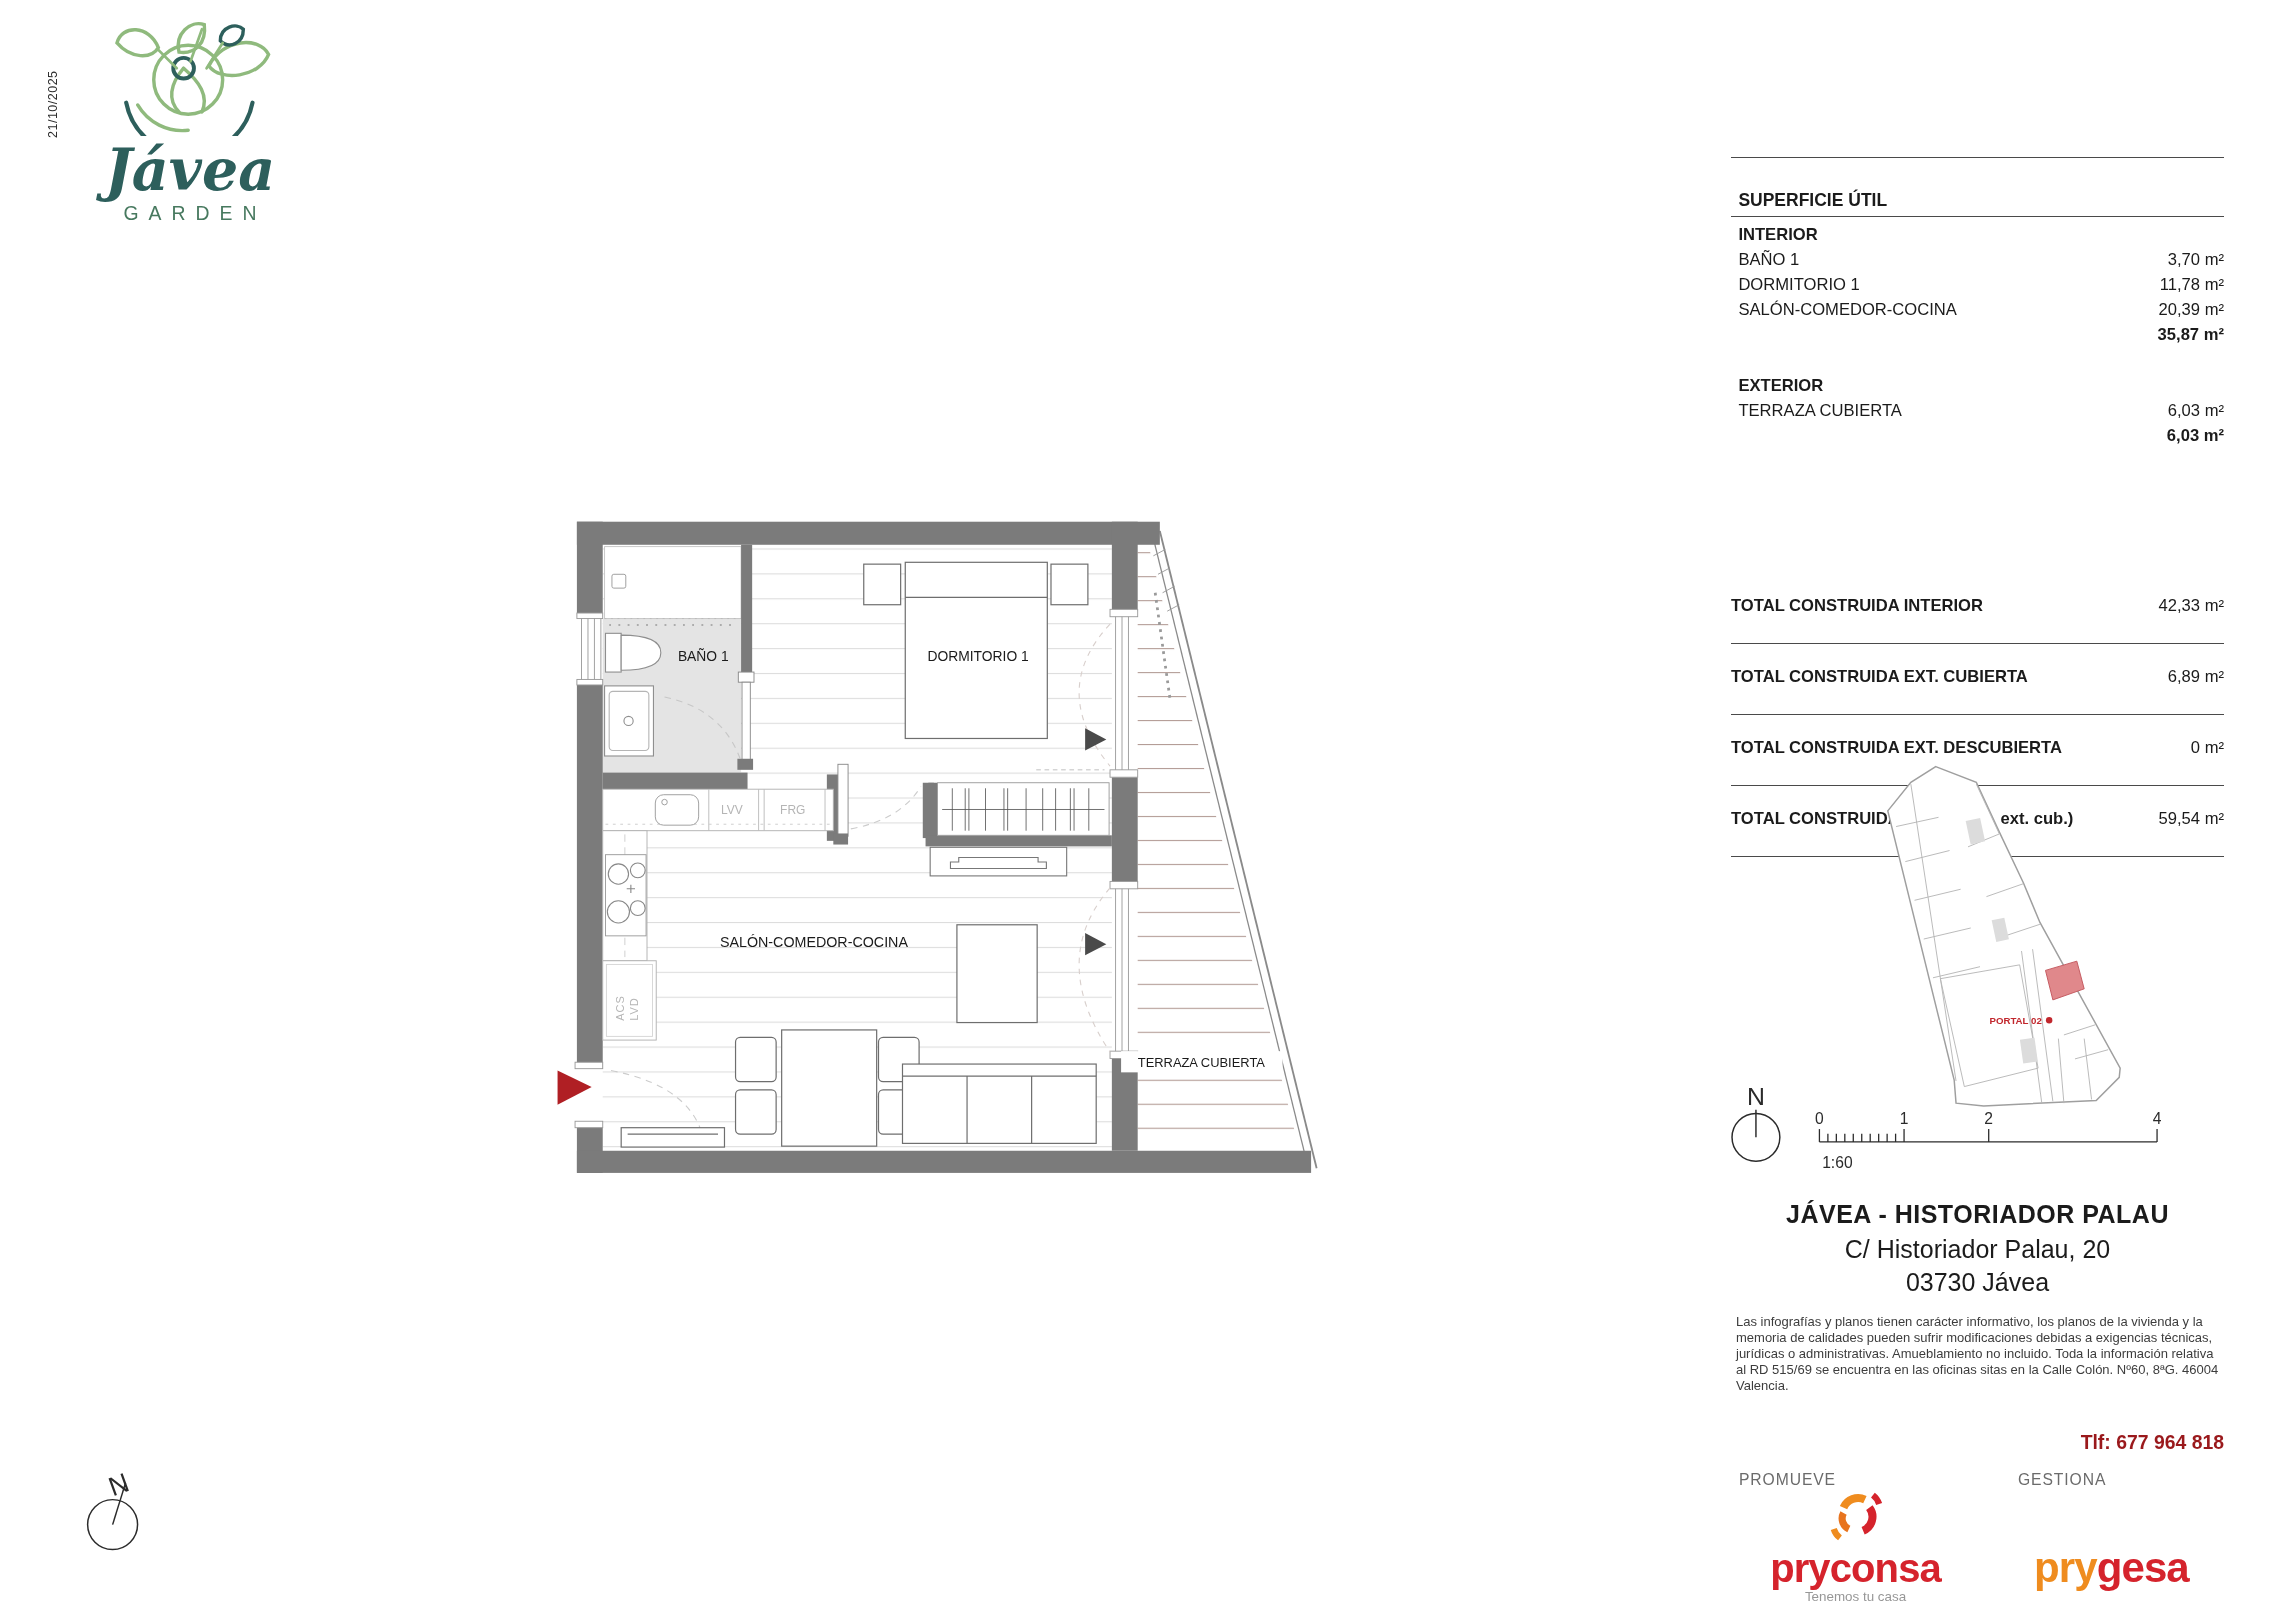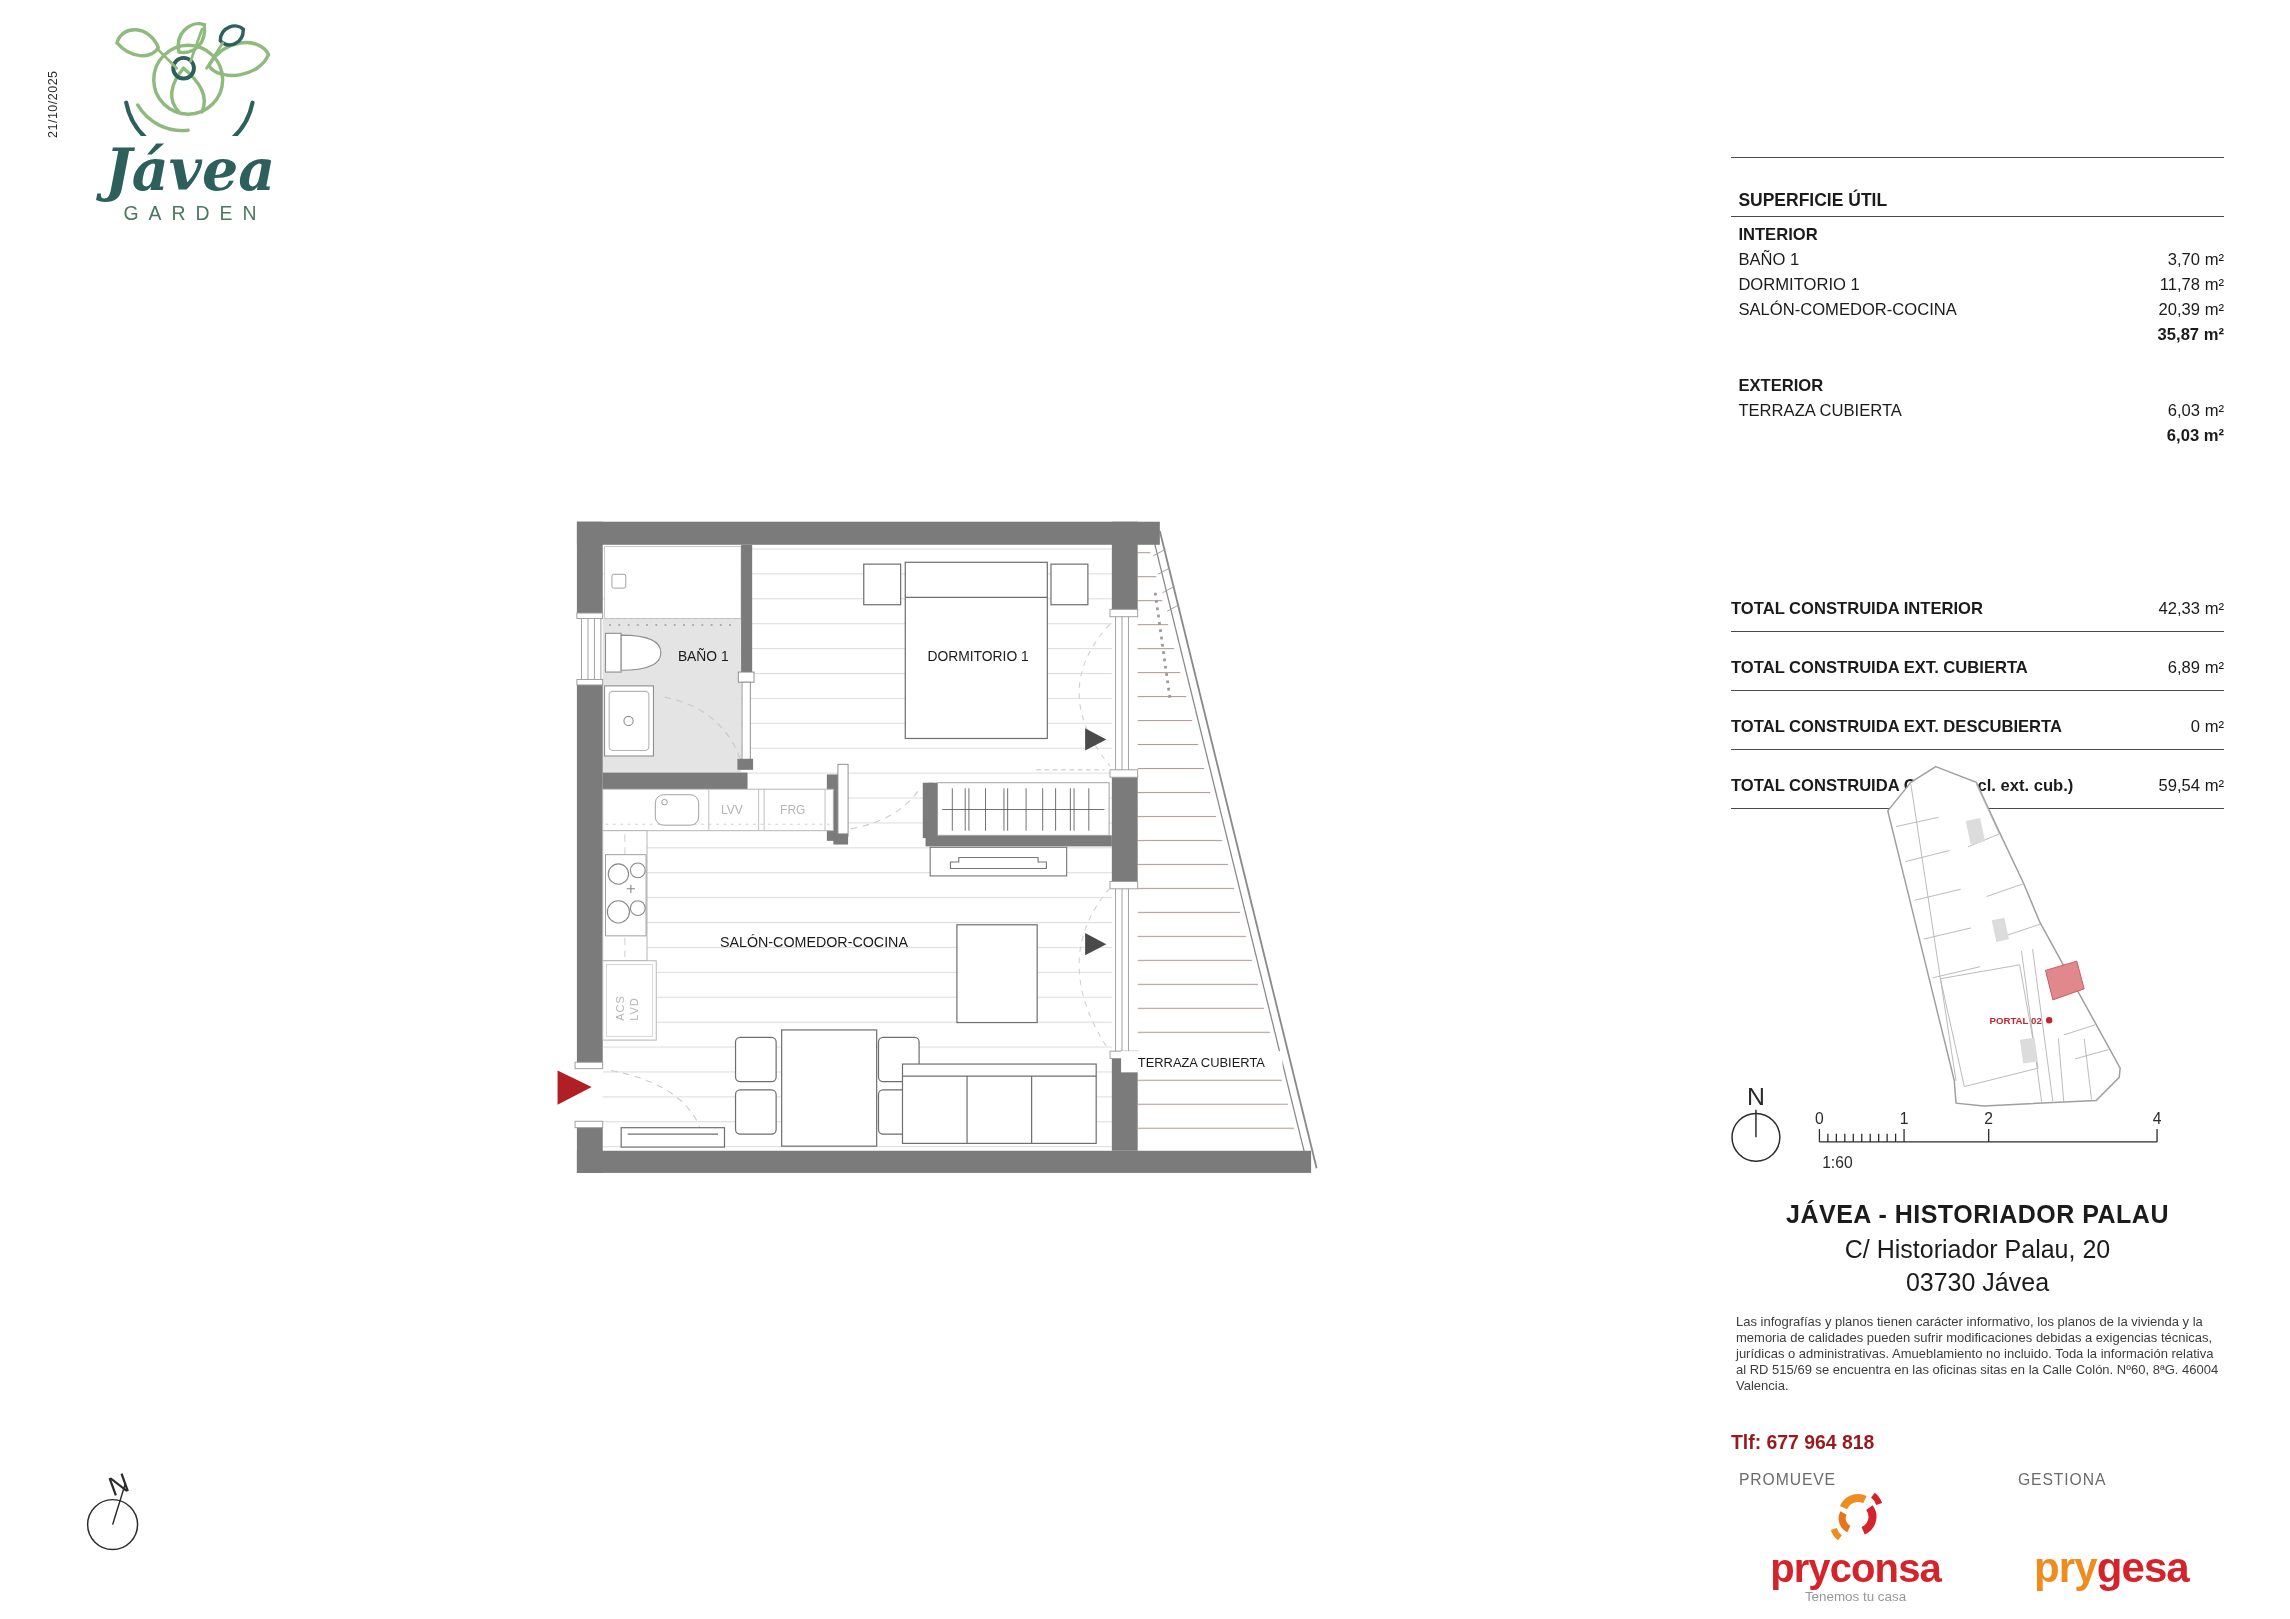--- a/index.html
+++ b/index.html
@@ -27,31 +27,31 @@
   #surface .tbl-title{font-size:17.5px;font-weight:bold;padding:0 0 4.6px 7.4px;
                       border-bottom:1.8px solid #4a4a4a;margin-bottom:5.5px;}
   .srow{display:flex;justify-content:space-between;font-size:16.6px;line-height:25px;padding-left:7.4px;}
   .srow .lab{}
   .srow.bold .lab,.srow.bold .val{font-weight:bold;margin-left:16px;}
   .shead{font-size:16.6px;font-weight:bold;line-height:25px;padding-left:7.4px;}
   .sub{justify-content:flex-end;}
   .gap28{height:26px;}
 
   #totals{top:596px;}
-  .trow{display:flex;justify-content:space-between;align-items:center;
-        border-bottom:1.8px solid #4a4a4a;padding:0 0 10px 0;margin-bottom:23px;height:25px;}
+  .trow{display:flex;justify-content:space-between;align-items:flex-start;
+        border-bottom:1.8px solid #4a4a4a;padding:0 0 22px 0;margin-bottom:23px;height:25px;}
   .trow .lab{font-weight:bold;font-size:16.6px;}
   .trow .val{font-size:16.6px;}
 
   
   #project-name{top:1200px;text-align:center;font-size:25px;font-weight:bold;letter-spacing:0.5px;}
   #project-addr{top:1235px;text-align:center;font-size:25px;}
   #project-city{top:1268px;text-align:center;font-size:25px;}
   #disclaimer{left:1736px;top:1314px;width:491px;font-size:13px;line-height:16px;color:#3d3d3d;}
-  #phone{top:1431px;text-align:left;font-size:19.4px;font-weight:bold;color:#9a191c;}
+  #phone{top:1431px;text-align:right;font-size:19.4px;font-weight:bold;color:#9a191c;}
   #promueve{left:1739px;top:1471px;font-size:15.7px;color:#6b6b6b;letter-spacing:0.9px;}
   #gestiona{left:2018px;top:1471px;font-size:15.7px;color:#6b6b6b;letter-spacing:0.9px;}
 
   #pryconsa{left:1754px;top:1488px;width:203px;text-align:center;}
   #pryconsa-word{font-size:40px;font-weight:bold;color:#d5232c;letter-spacing:-0.9px;line-height:1;}
   #pryconsa-tag{font-size:13.4px;color:#979797;margin-top:0.9px;}
   #prygesa{left:2034px;top:1547px;font-size:42px;font-weight:bold;letter-spacing:-0.9px;line-height:1;}
   #prygesa .pry{color:#ef8c1f;}
   #prygesa .gesa{color:#d5232c;}
 

